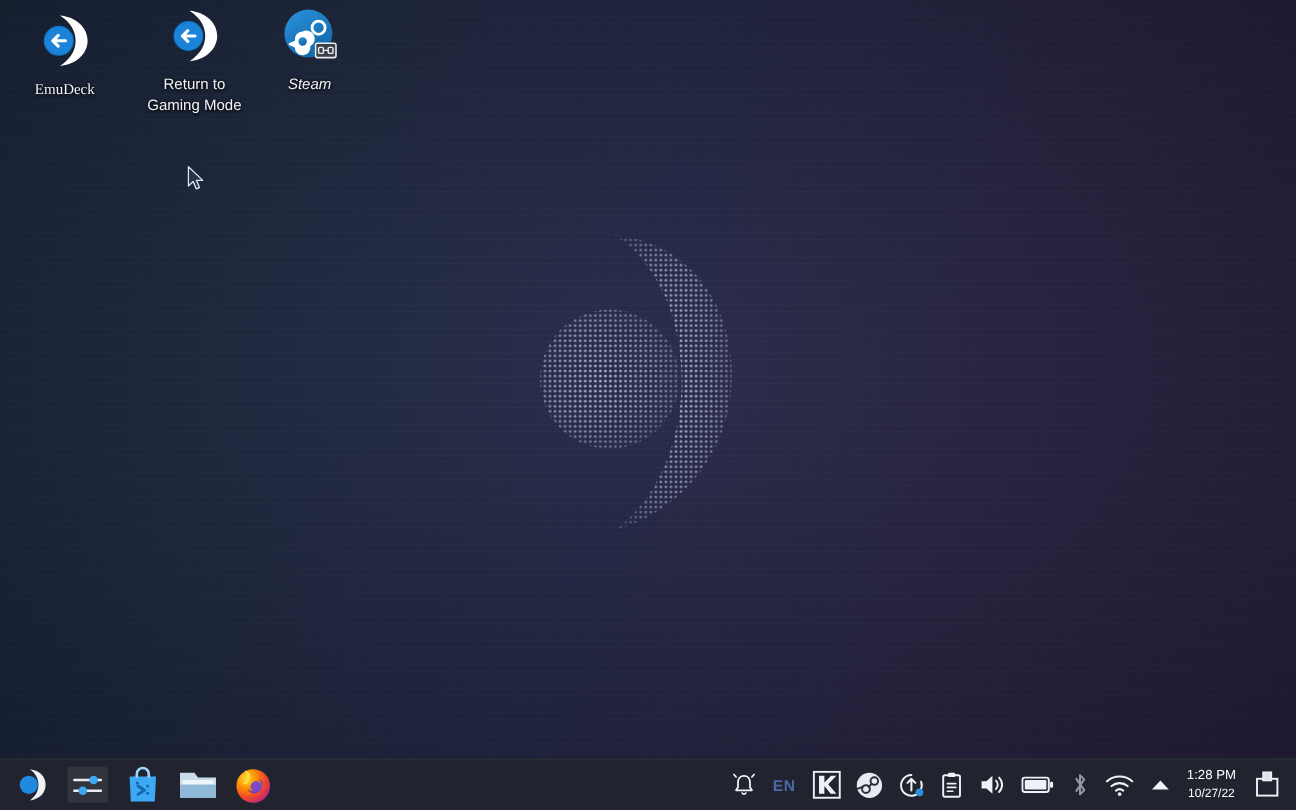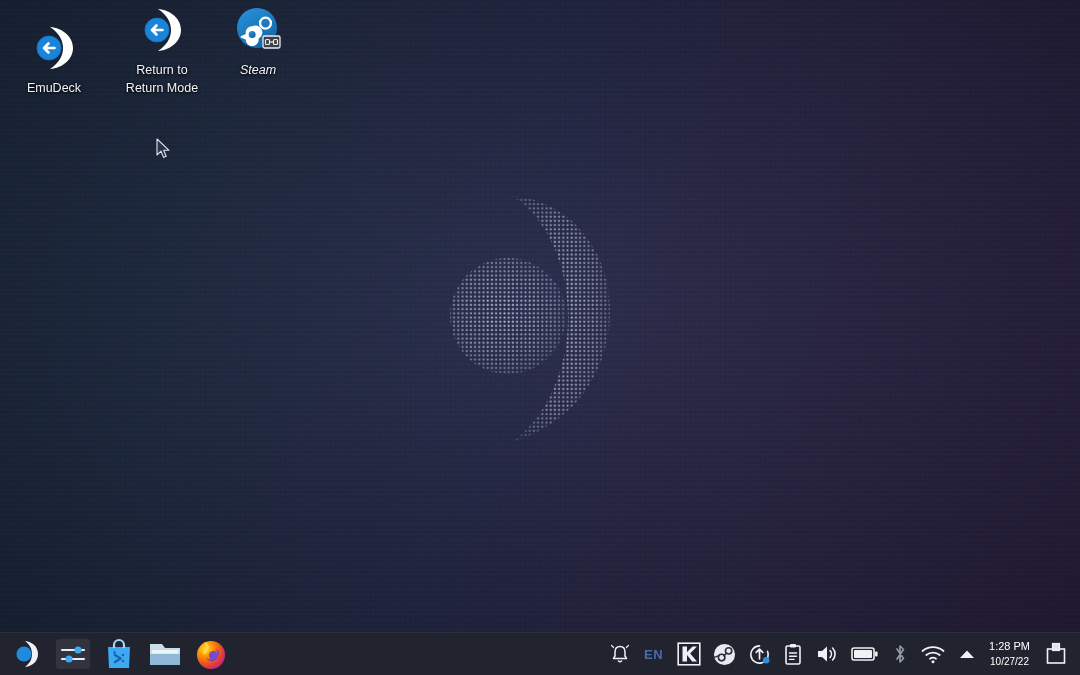--- a/index.html
+++ b/index.html
@@ -52,21 +52,21 @@
   }
   .desk-icon .glyph { width:48px; height:48px; margin-bottom:7px; }
   .desk-icon .glyph svg { display:block; width:48px; height:48px; }
   .desk-icon .lbl {
     color:#f2f4f7; font-size:12.5px; line-height:18px;
     text-shadow:0 1px 3px rgba(0,0,0,.85), 0 0 2px rgba(0,0,0,.7);
     max-width:104px; word-wrap:break-word;
   }
   .desk-icon .lbl.italic { font-style:italic; }
 
-  #icon-emudeck        { left:0px;   top:24px; }
+  #icon-emudeck        { left:0px;   top:10px;font-family:Liberation Serif, serif; }
   #icon-return-gaming  { left:108px; top:6px;justify-content:center; }
   #icon-steam          { left:204px; top:6px; }
 
   
   #cursor { position:absolute; left:156px; top:138px; width:16px; height:22px; }
 
   
   #xda-watermark {
     position:absolute; right:18px; bottom:18px;
     display:flex; align-items:center; gap:8px;
@@ -169,21 +169,21 @@
   <div class="desk-icon" id="icon-return-gaming">
     <span class="glyph">
       <svg viewBox="0 0 48 48" xmlns="http://www.w3.org/2000/svg">
         <path d="M20 3 C33 4 43 13 43 24 C43 35 33 44 20 45
                  C29 39 33 32 33 24 C33 16 29 9 20 3 Z" fill="#ffffff"></path>
         <circle cx="19" cy="24" r="12" fill="#1b84d8"></circle>
         <circle cx="19" cy="24" r="12" fill="none" stroke="#1273c4" stroke-width="1"></circle>
         <path d="M24.5 24 H14.5 M18.5 19.5 L14 24 L18.5 28.5" fill="none" stroke="#ffffff" stroke-width="2.6" stroke-linecap="round" stroke-linejoin="round"></path>
       </svg>
     </span>
-    <span class="lbl"><span>Return to</span><br><span>Return Mode</span></span>
+    <span class="lbl"><span>Return to</span><br><span>Gaming Mode</span></span>
   </div>
 
   <div class="desk-icon" id="icon-steam">
     <span class="glyph">
       <svg viewBox="0 0 48 48" xmlns="http://www.w3.org/2000/svg">
         <defs>
           <linearGradient id="stmg" x1="0" y1="0" x2="0.6" y2="1">
             <stop offset="0%" stop-color="#2a93dd"></stop>
             <stop offset="100%" stop-color="#1368a8"></stop>
           </linearGradient>

